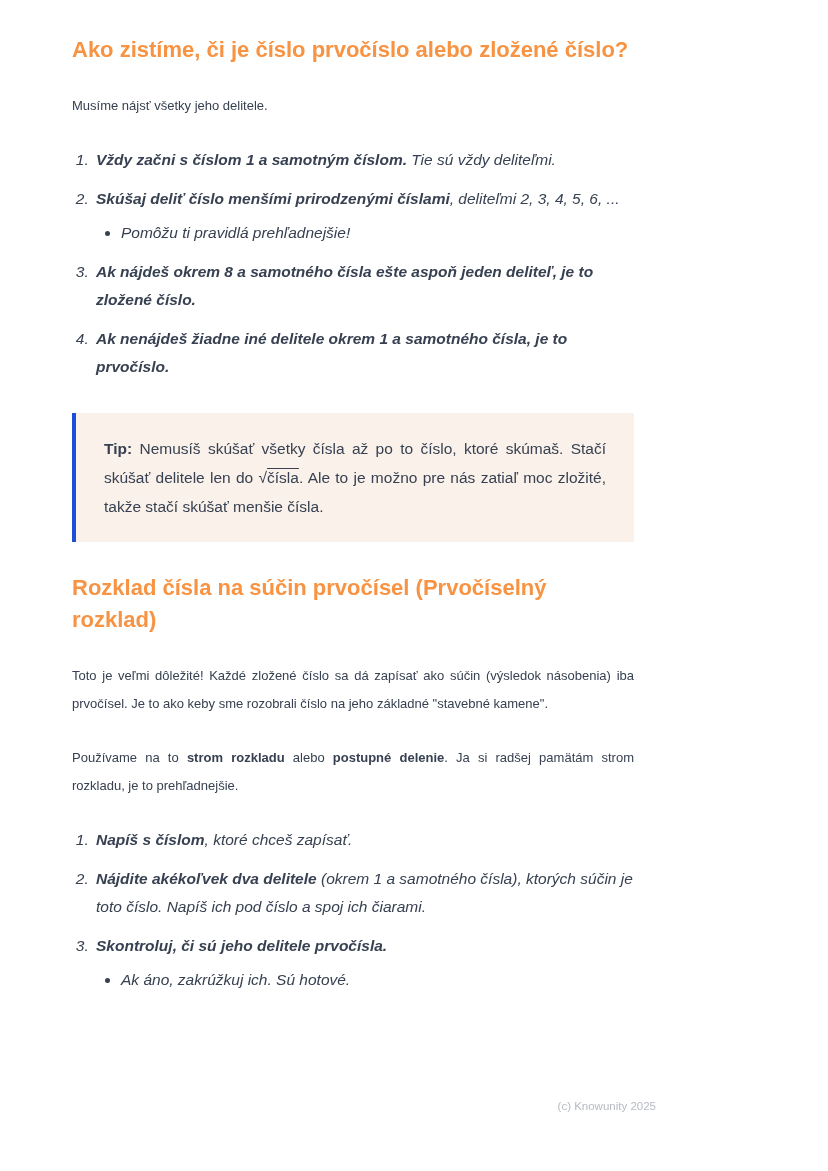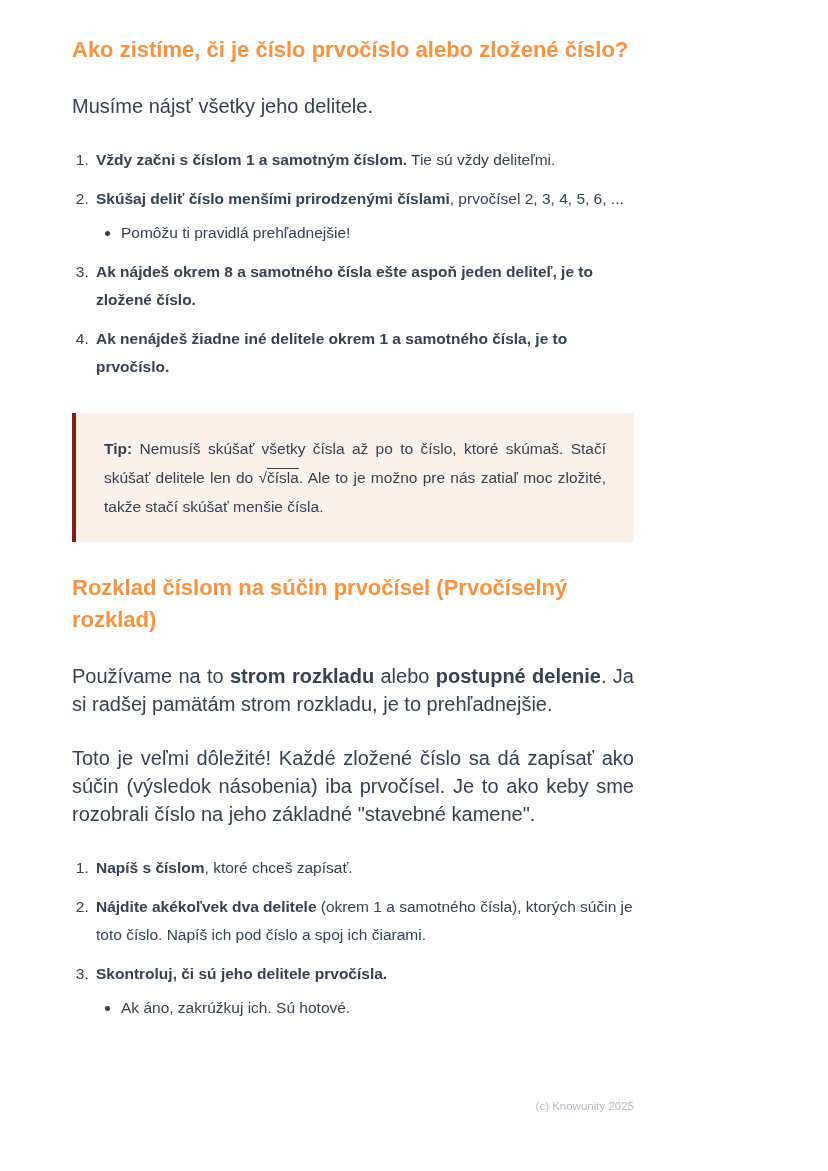--- a/index.html
+++ b/index.html
@@ -3,20 +3,21 @@
 <meta charset="utf-8">
 <style>
   html,body{margin:0;padding:0;background:#ffffff;}
   .page{
     position:relative;
     width:688px;height:1171px;
     background:#ffffff;
     font-family:"Liberation Sans", sans-serif;
     color:#374151;
     overflow:hidden;
+    padding-left:13px;
   }
   .side-bar{
     position:absolute;
     left:747px;top:38px;
     width:43px;height:1093px;
     background:#fbe9dc;
     border-left:3px solid #f2b087;
   }
   .content{
     position:absolute;
@@ -24,97 +25,98 @@
     width:562px;
   }
   .sec-title{
     color:#f79342;
     font-size:22px;
     font-weight:bold;
     line-height:32px;
     margin:0 0 26px 0;
   }
   .body-text{
-    font-size:20px;
+    font-size:13px;
     line-height:28px;
     margin:0 0 26px 0;
   }
   .justify{text-align:justify;}
   .b{font-weight:bold;}
   ol.steps{
     margin:4px 0 6px 0;
     padding-left:21px;
     font-size:15.5px;
     line-height:28px;
     list-style:decimal outside;
+    font-style:italic;
   }
   ol.steps>li{margin-bottom:11px;padding-left:3px;}
   ul.disc{
     list-style:disc outside;
     margin:6px 0 0 0;
     padding-left:25px;
   }
   ul.disc>li{margin-bottom:7px;}
   ul.circle{
     list-style:circle outside;
     margin:10px 0 4px 0;
     padding-left:26px;
   }
   ul.circle>li{margin-bottom:8px;}
   .tip{
     background:#faf1ea;
-    border-left:4px solid #7f1d1d;
+    border-left:4px solid #1d4ed8;
     padding:21px 28px;
     margin:32px 0 30px 0;
     font-size:15.5px;
     line-height:29px;
     text-align:justify;
   }
   .radicand{text-decoration:overline;}
   .sqrt{white-space:nowrap;}
   .footer-copy{
     position:absolute;
-    right:54px;top:1100px;
+    right:45px;top:1100px;
     font-size:11.5px;
     color:#b6bac2;
     z-index:5;
   }
 </style>
 </head>
 <body>
 
 <div class="page">
 
   <div class="side-bar"></div>
 
   <div class="content">
 
     <h1 class="sec-title">Ako zistíme, či je číslo prvočíslo alebo zložené číslo?</h1>
 
     <p class="body-text">Musíme nájsť všetky jeho delitele.</p>
 
     <ol class="steps">
       <li><span class="b">Vždy začni s číslom 1 a samotným číslom.</span><span> Tie sú vždy deliteľmi.</span></li>
-      <li><span class="b">Skúšaj deliť číslo menšími prirodzenými číslami</span><span>, prvočísel 2, 3, 4, 5, 6, ...</span>
+      <li><span class="b">Skúšaj deliť číslo menšími prirodzenými číslami</span><span>, deliteľmi 2, 3, 4, 5, 6, ...</span>
         <ul class="disc">
           <li><span>Pomôžu ti pravidlá prehľadnejšie!</span>
           </li>
         </ul>
       </li>
       <li><span class="b">Ak nájdeš okrem 8 a samotného čísla ešte aspoň jeden deliteľ, je to zložené číslo.</span></li>
       <li><span class="b">Ak nenájdeš žiadne iné delitele okrem 1 a samotného čísla, je to prvočíslo.</span></li>
     </ol>
 
     <div class="tip"><span class="b">Tip:</span><span> Nemusíš skúšať všetky čísla až po to číslo, ktoré skúmaš. Stačí skúšať delitele len do </span><span class="sqrt"><span>√</span><span class="radicand">čísla</span></span><span>. Ale to je možno pre nás zatiaľ moc zložité, takže stačí skúšať menšie čísla.</span></div>
 
-    <h1 class="sec-title">Rozklad číslom na súčin prvočísel (Prvočíselný rozklad)</h1>
+    <h1 class="sec-title">Rozklad čísla na súčin prvočísel (Prvočíselný rozklad)</h1>
+
+    <p class="body-text justify">Toto je veľmi dôležité! Každé zložené číslo sa dá zapísať ako súčin (výsledok násobenia) iba prvočísel. Je to ako keby sme rozobrali číslo na jeho základné "stavebné kamene".</p>
 
     <p class="body-text justify"><span>Používame na to </span><span class="b">strom rozkladu</span><span> alebo </span><span class="b">postupné delenie</span><span>. Ja si radšej pamätám strom rozkladu, je to prehľadnejšie.</span></p>
-
-    <p class="body-text justify">Toto je veľmi dôležité! Každé zložené číslo sa dá zapísať ako súčin (výsledok násobenia) iba prvočísel. Je to ako keby sme rozobrali číslo na jeho základné "stavebné kamene".</p>
 
 
     <ol class="steps">
       <li><span class="b">Napíš s číslom</span><span>, ktoré chceš zapísať.</span></li>
       <li><span class="b">Nájdite akékoľvek dva delitele</span><span> (okrem 1 a samotného čísla), ktorých súčin je toto číslo. Napíš ich pod číslo a spoj ich čiarami.</span></li>
       <li><span class="b">Skontroluj, či sú jeho delitele prvočísla.</span>
         <ul class="disc">
           <li>Ak áno, zakrúžkuj ich. Sú hotové.</li>
 
         </ul>

